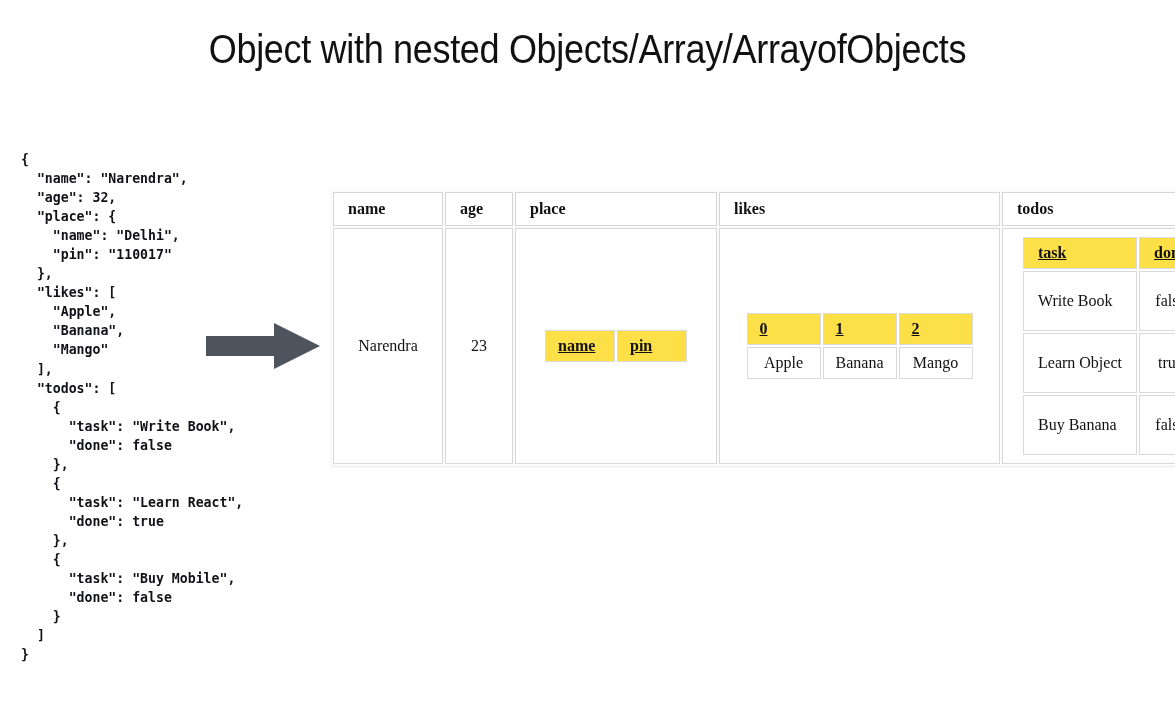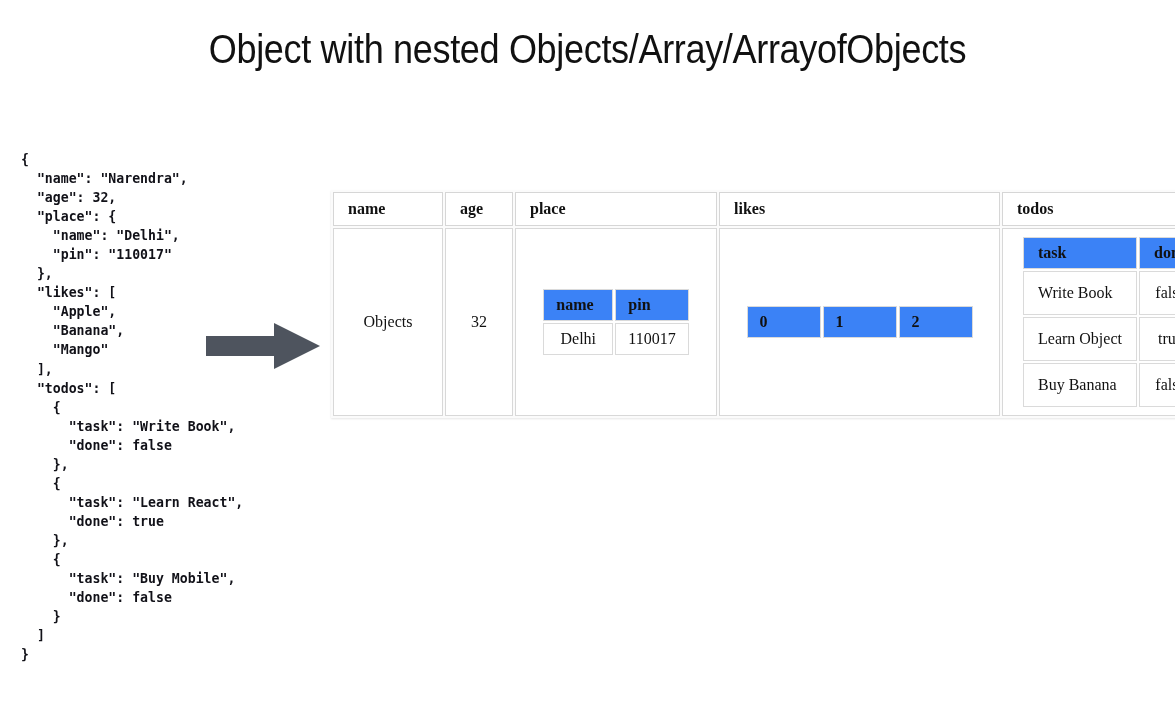--- a/index.html
+++ b/index.html
@@ -100,37 +100,38 @@
   table.inner {
     border-collapse: separate;
     border-spacing: 2px;
     margin: 0 auto;
     font-family: "Liberation Serif", "DejaVu Serif", serif;
     font-size: 16px;
     background: transparent;
   }
   table.inner th {
     border: 1px solid #dadada;
-    background: #3b82f6;
+    background: #fde047;
     font-weight: 700;
     text-align: left;
     padding: 6px 12px 6px 12px;
     white-space: nowrap;
+    text-decoration: underline;
   }
   table.inner td {
     border: 1px solid #dadada;
     background: #ffffff;
     text-align: center;
     padding: 6px 12px 6px 12px;
     white-space: nowrap;
   }
   
   table.inner.todos-table { margin-left: 14px; margin-right: auto; }
   table.inner.todos-table th { padding: 6px 14px; }
-  table.inner.todos-table td.task-cell { text-align: left; padding: 12px 14px; min-width: 84px; }
+  table.inner.todos-table td.task-cell { text-align: left; padding: 20px 14px; min-width: 84px; }
   table.inner.todos-table td.done-cell { text-align: center; padding: 6px 14px; }
 
   table.inner.place-table th,
   table.inner.place-table td { min-width: 44px; }
   table.inner.likes-table th,
   table.inner.likes-table td { min-width: 48px; }
 </style>
 </head>
 <body>
 
@@ -176,47 +177,48 @@
       <th class="col-name">name</th>
       <th class="col-age">age</th>
       <th class="col-place">place</th>
       <th class="col-likes">likes</th>
       <th class="col-todos">todos</th>
     </tr>
   </thead>
   <tbody>
     <tr>
 
-      <td>Objects</td>
-
-      <td>32</td>
+      <td>Narendra</td>
+
+      <td>23</td>
 
       <td>
         <table class="inner place-table">
           <tbody>
             <tr>
               <th>name</th>
               <th>pin</th>
             </tr>
-            <tr>
-              <td>Delhi</td>
-              <td>110017</td>
-            </tr>
           </tbody>
         </table>
       </td>
 
       <td>
         <table class="inner likes-table">
           <tbody>
             <tr>
               <th>0</th>
               <th>1</th>
               <th>2</th>
             </tr>
+            <tr>
+              <td>Apple</td>
+              <td>Banana</td>
+              <td>Mango</td>
+            </tr>
           </tbody>
         </table>
       </td>
 
       <td>
         <table class="inner todos-table">
           <tbody>
             <tr>
               <th>task</th>
               <th>done</th>

